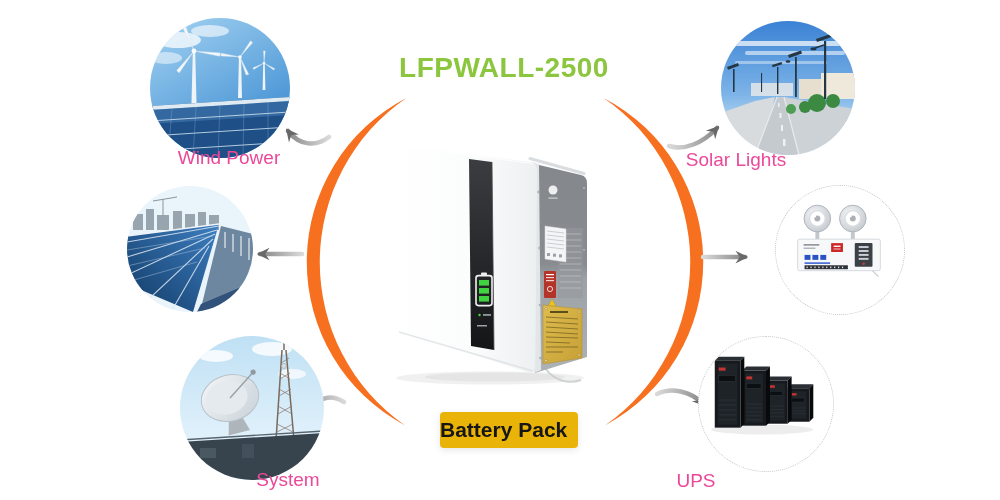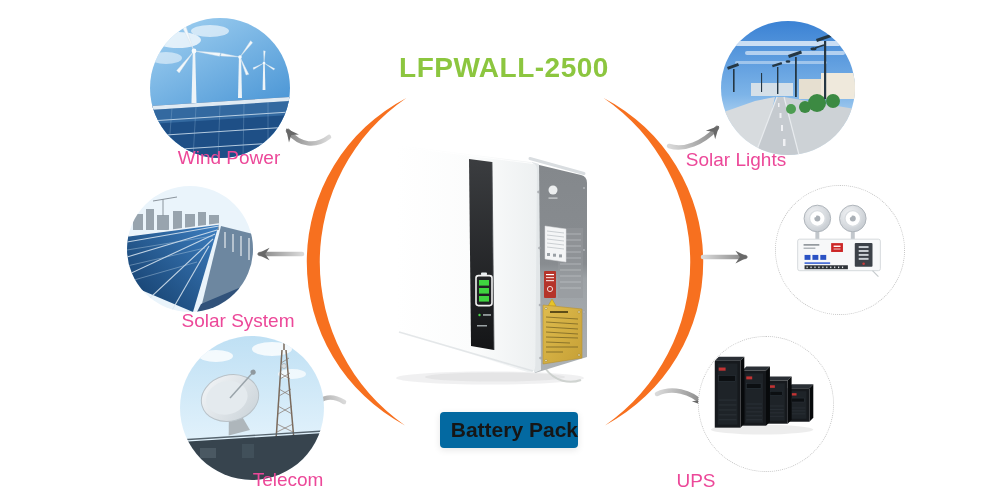--- a/index.html
+++ b/index.html
@@ -7,23 +7,23 @@
           font-family:"Liberation Sans", sans-serif;padding-left:24px;}
   .overlay{position:absolute;left:0;top:0;width:1000px;height:500px;}
   .title{position:absolute;left:354px;top:52px;width:300px;text-align:center;
          font-size:28px;font-weight:bold;letter-spacing:.5px;color:#8CC63F;}
   .photo{position:absolute;border-radius:50%;overflow:hidden;box-sizing:border-box;}
   .photo svg{display:block;width:100%;height:100%;}
   .dotted{border:1.5px dotted #c6c6c6;background:#fff;}
   .app-label{position:absolute;transform:translateX(-50%);font-size:19px;color:#ec4899;
              white-space:nowrap;}
   .product{position:absolute;left:385px;top:130px;width:220px;height:260px;}
-  .caption{position:absolute;left:440px;top:412px;width:138px;height:36px;background:#0369a1;
+  .caption{position:absolute;left:440px;top:412px;width:138px;height:36px;background:#eab308;
            border-radius:4px;box-shadow:0 2px 7px rgba(0,0,0,.10);display:flex;
-           align-items:center;justify-content:flex-end;font-size:21px;font-weight:bold;color:#161616;}
+           align-items:center;justify-content:flex-start;font-size:21px;font-weight:bold;color:#161616;}
 </style>
 </head>
 <body>
 
 <div class="canvas">
 
   <svg class="overlay">
     <defs>
       <marker id="ah" viewBox="0 0 12 12" refX="8.5" refY="6" markerWidth="3.4" markerHeight="3.4" orient="auto">
         <path d="M1,1 L11,6 L1,11 L4.4,6 Z" fill="#686868"></path>
@@ -174,21 +174,20 @@
           <line x1="82" y1="60" x2="44" y2="126"></line>
         </g>
         <g stroke="#bcd2e4" stroke-width=".7" opacity=".6">
           <line x1="0" y1="64" x2="86" y2="50"></line>
             <line x1="0" y1="80" x2="78" y2="62"></line>
           <line x1="0" y1="96" x2="70" y2="76"></line>
         </g>
       </g>
     </svg>
   </div>
-  <div class="app-label" style="left:238px;top:310px;">Solar System</div>
 
   <div class="photo" style="left:180px;top:336px;width:144px;height:144px;">
     <svg viewBox="0 0 144 144">
       <defs>
         <linearGradient id="tsky" x1="0" y1="0" x2="0" y2="1">
           <stop offset="0" stop-color="#bfe0f4"></stop>
             <stop offset="1" stop-color="#eef8fe"></stop>
         </linearGradient>
         <linearGradient id="dishg" x1="0" y1="0" x2="1" y2="1">
           <stop offset="0" stop-color="#f4f6f8"></stop>
@@ -224,21 +223,21 @@
         <circle cx="29" cy="-19" r="2.6" fill="#8f999f"></circle>
       </g>
       <g>
         <polygon points="0,106 144,97 144,144 0,144" fill="#37444e"></polygon>
         <line x1="0" y1="104" x2="144" y2="95" stroke="#56646e" stroke-width="1.4"></line>
         <rect x="20" y="112" width="16" height="10" fill="#4a5862"></rect>
         <rect x="62" y="108" width="12" height="14" fill="#41505a"></rect>
       </g>
     </svg>
   </div>
-  <div class="app-label" style="left:288px;top:469px;">Telecom</div>
+  <div class="app-label" style="left:288px;top:469px;">System</div>
 
   <div class="photo" style="left:721px;top:21px;width:134px;height:134px;">
     <svg viewBox="0 0 134 134">
       <defs>
         <linearGradient id="lsky" x1="0" y1="0" x2="0" y2="1">
           <stop offset="0" stop-color="#3b82d4"></stop>
             <stop offset=".55" stop-color="#7db4e8"></stop>
           <stop offset=".85" stop-color="#cfe6f6"></stop>
         </linearGradient>
       </defs>

